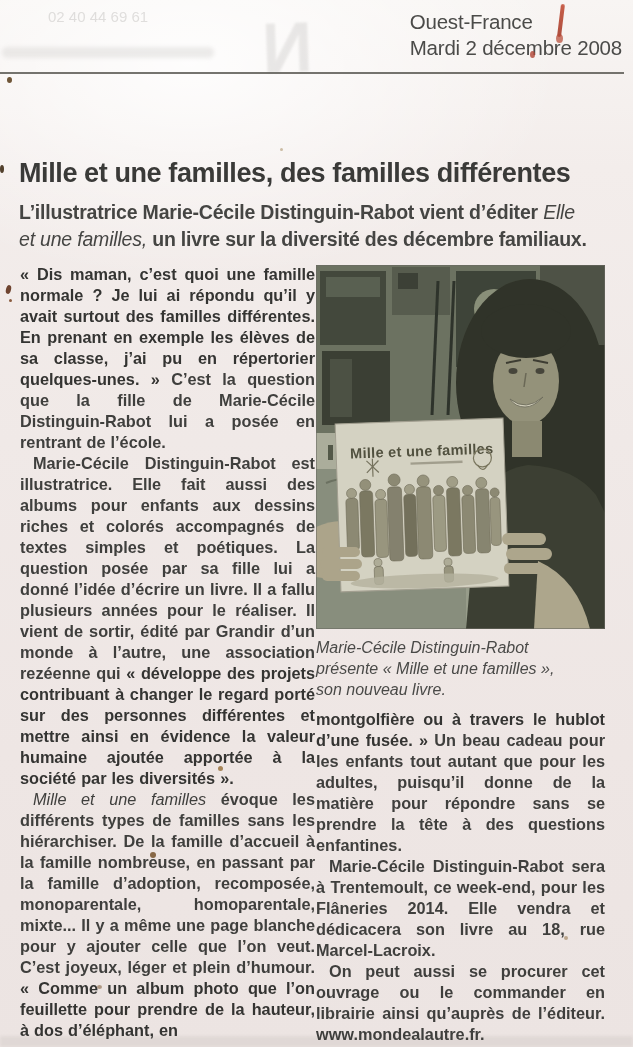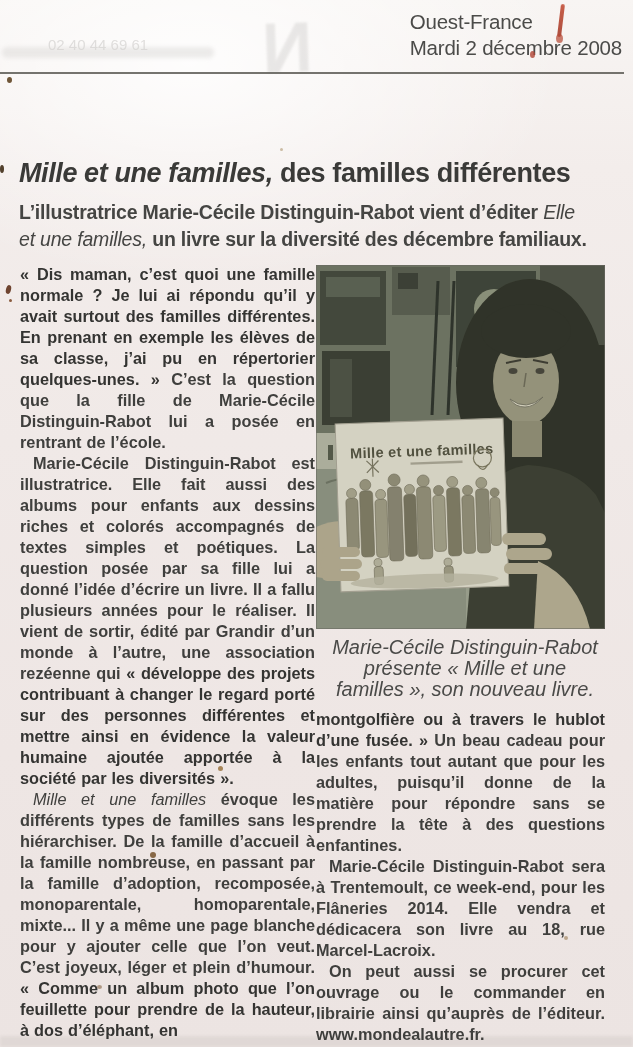--- a/index.html
+++ b/index.html
@@ -11,21 +11,21 @@
     position:absolute;inset:0;
     background:
       radial-gradient(ellipse 520px 300px at 30% 6%, rgba(255,255,255,.85), rgba(255,255,255,0) 72%),
       linear-gradient(180deg,#f8f5f3 0%,#f3edeb 16%,#f0e9e7 42%,#eee6e4 72%,#ece4e2 100%);
   }
   
   .fade-line1{position:absolute;left:2px;top:1px;font-size:15.5px;color:#a3a19f;
     letter-spacing:.2px;filter:blur(.4px);
     -webkit-mask-image:linear-gradient(90deg,#000 55%,rgba(0,0,0,.25) 95%);
     mask-image:linear-gradient(90deg,#000 55%,rgba(0,0,0,.25) 95%);}
-  .fade-line2{position:absolute;left:48px;top:36px;font-size:15px;color:#c9c7c5;opacity:.55;filter:blur(.6px);}
+  .fade-line2{position:absolute;left:48px;top:8px;font-size:15px;color:#c9c7c5;opacity:.55;filter:blur(.6px);}
   .fade-bar{position:absolute;left:2px;top:47px;width:212px;height:11px;background:#d3d1cf;opacity:.4;filter:blur(2px);border-radius:5px;}
   .bleed-n{position:absolute;left:262px;top:8px;font-size:70px;font-weight:700;color:#b7b5b3;opacity:.28;
     transform:scaleX(-1) rotate(2deg);filter:blur(1.2px);}
   
   .masthead{position:absolute;right:11px;top:9px;text-align:left;color:#4b4b49;line-height:26px;font-size:20.5px;letter-spacing:-.2px;}
   .rule{position:absolute;left:0;top:72px;width:624px;height:2px;background:#57554f;opacity:.82;}
   
   .red-streak{position:absolute;left:559px;top:4px;width:4px;height:33px;border-radius:2px;
     background:linear-gradient(#c24b33,#a33826);transform:rotate(7deg);opacity:.88;filter:blur(.3px);}
   .red-blob{position:absolute;left:556px;top:34px;width:7px;height:9px;border-radius:50%;background:#b64733;opacity:.7;filter:blur(.4px);}
@@ -38,34 +38,34 @@
   .sp4{left:0;top:165px;width:4px;height:8px;background:#52402c;}
   .sp5{left:218px;top:766px;width:5px;height:5px;background:#9a7340;opacity:.85;}
   .sp6{left:150px;top:852px;width:6px;height:6px;background:#7c5a35;opacity:.9;}
   .sp7{left:97px;top:985px;width:5px;height:4px;background:#7c5a35;opacity:.55;}
   .sp8{left:564px;top:936px;width:4px;height:4px;background:#9c7d54;opacity:.6;}
   .sp9{left:280px;top:148px;width:3px;height:3px;background:#a08355;opacity:.5;}
   .bottom-bleed{position:absolute;left:0;top:1036px;width:633px;height:11px;background:#7d7a73;opacity:.10;filter:blur(1.5px);}
   
   .headline{position:absolute;left:19px;top:158px;margin:0;font-size:27px;font-weight:700;
     color:#3a3a38;letter-spacing:-.4px;white-space:nowrap;}
-  .hl-italic{font-style:italic;}
+  .hl-italic{}
   .subhead{position:absolute;left:19px;top:199px;font-size:19.5px;line-height:27px;color:#454543;letter-spacing:-.2px;white-space:nowrap;}
   
   .body-cols{position:absolute;left:20px;top:264px;width:597px;display:flex;gap:1px;}
   .col-left{width:295px;}
   .col-right{width:289px;}
   .body-para{margin:0;text-align:justify;font-size:16.3px;line-height:21px;color:#3f3f3d;word-spacing:.5px;}
   .body-para.indent{text-indent:13px;}
   .run-r{font-weight:700;font-style:normal;}
   .run-b{font-weight:700;color:#343432;}
   .run-i{font-style:italic;}
   .photo{margin:1px 0 8px 0;width:289px;height:364px;}
   .photo svg{display:block;}
-  .caption{width:266px;font-style:italic;font-size:20px;line-height:21px;color:#4a4a48;margin:0 0 9px 16px;text-align:center;}
+  .caption{width:266px;font-style:italic;font-size:16px;line-height:21px;color:#4a4a48;margin:0 0 9px 0;}
   .right-paras{margin-top:1px;}
 </style>
 </head>
 <body>
 
 <div class="page">
 
   <div class="fade-line2">02 40 44 69 61</div>
   <div class="fade-bar"></div>
   <div class="bleed-n">N</div>

